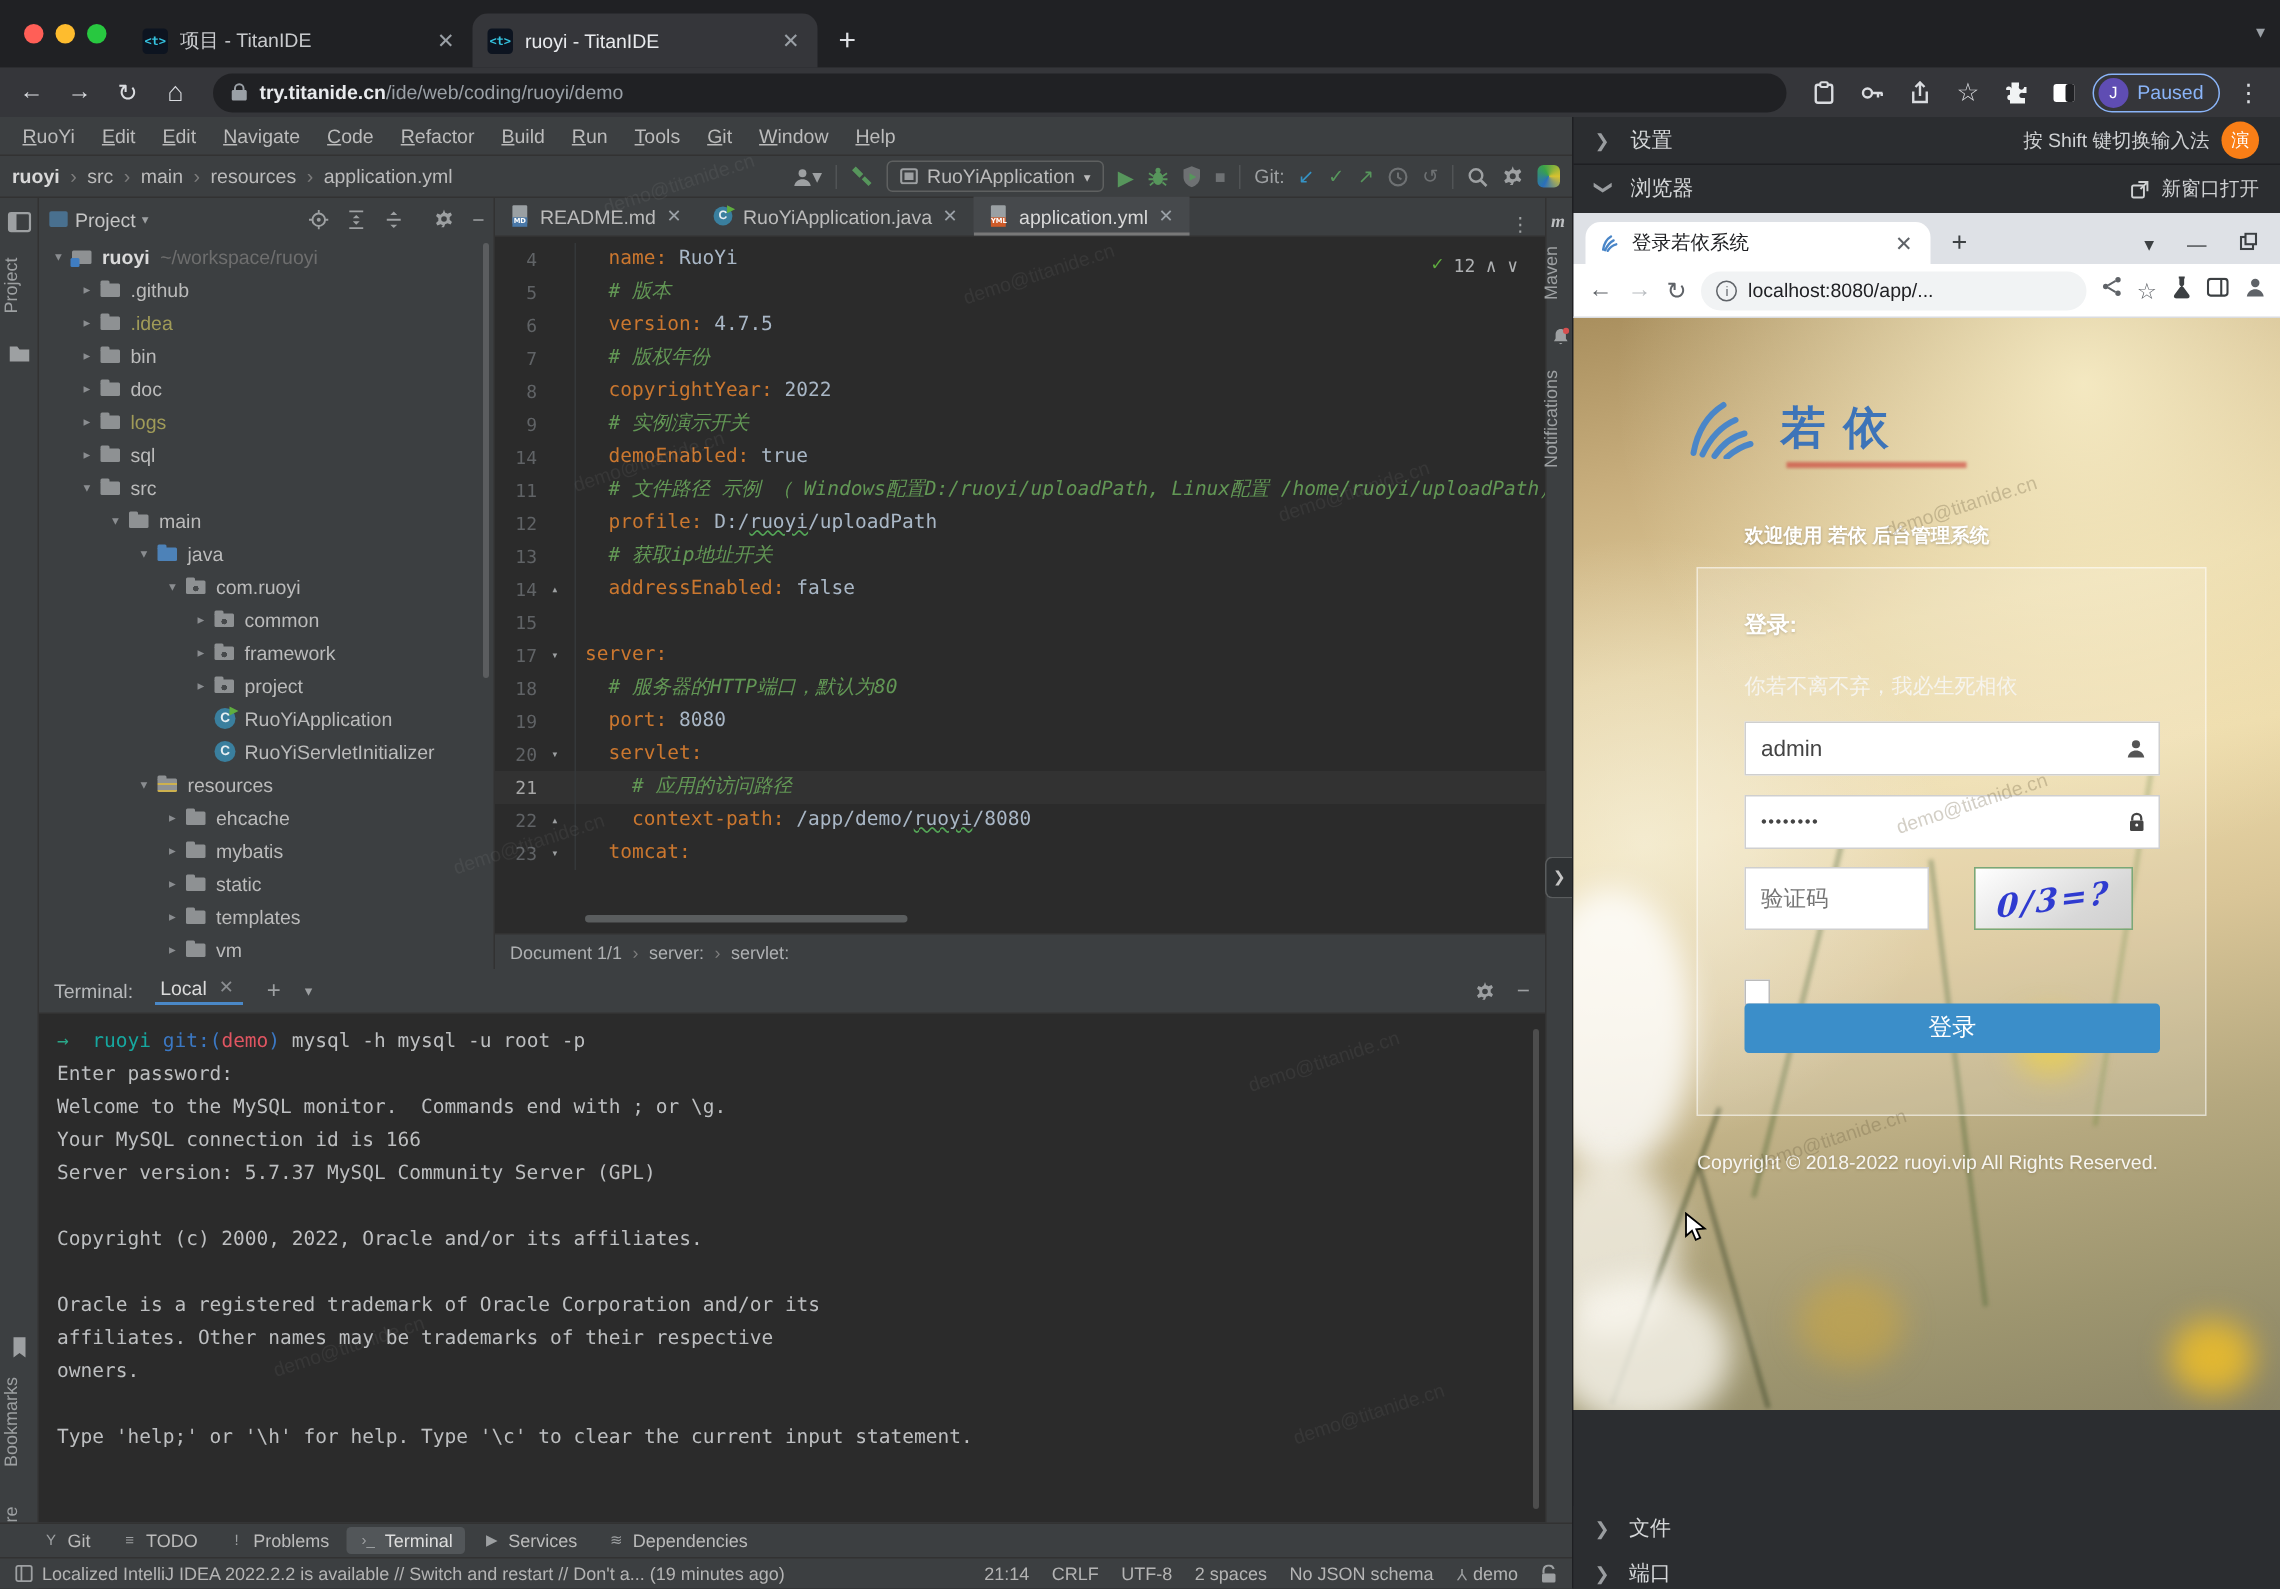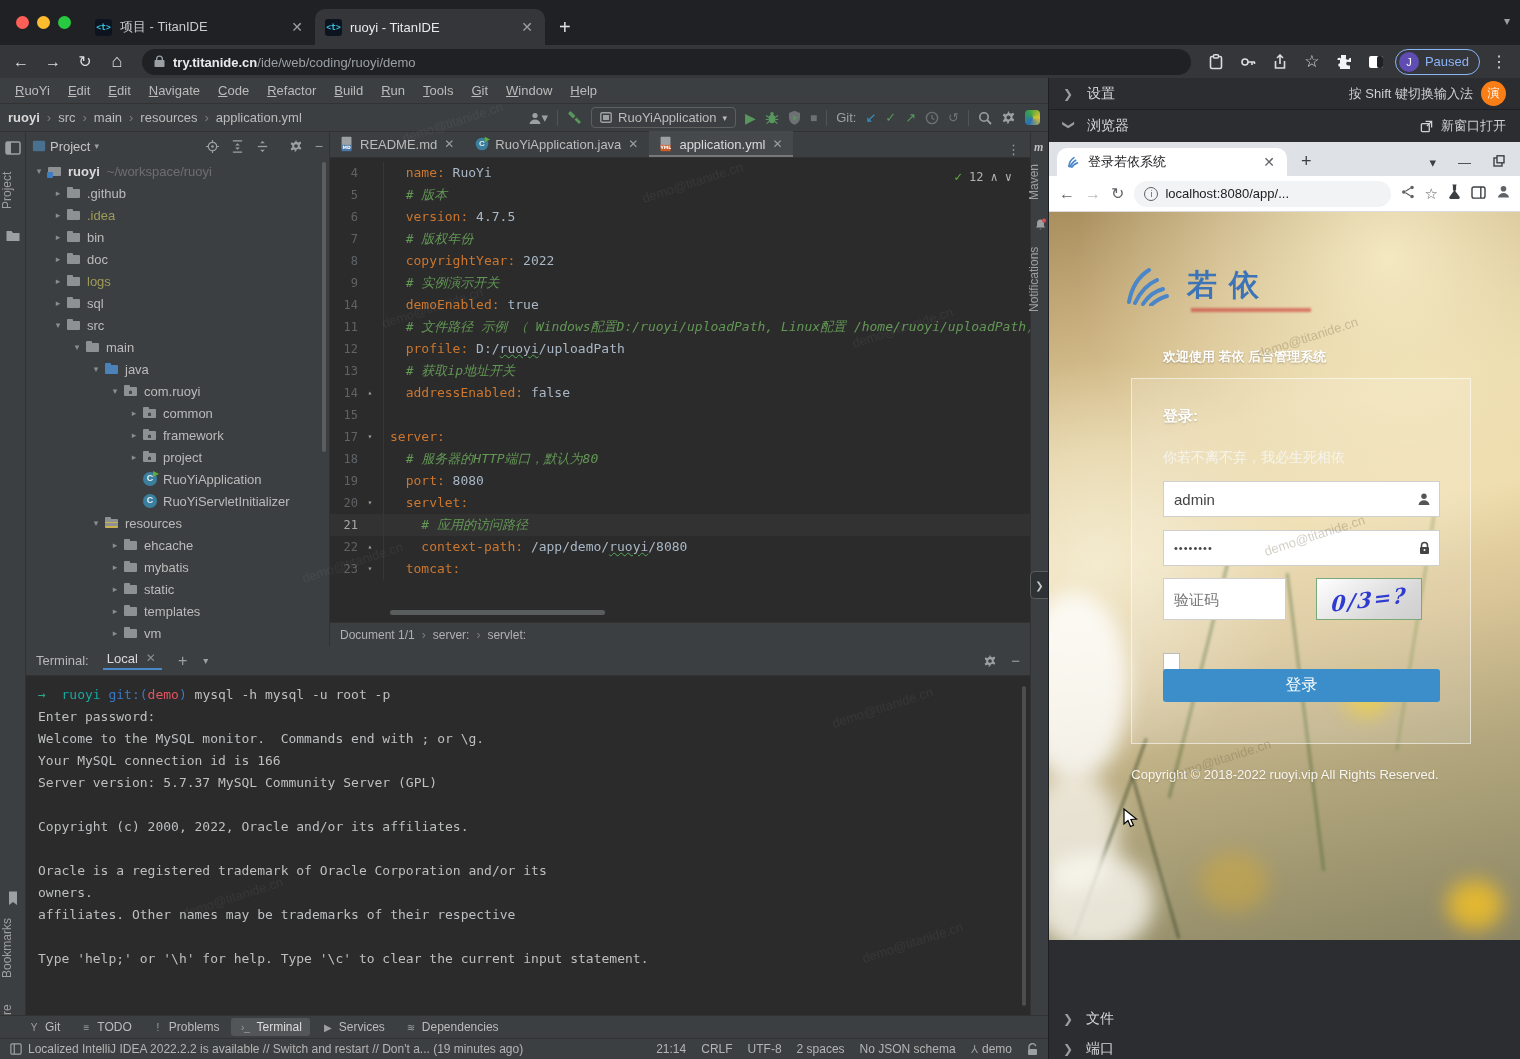--- a/index.html
+++ b/index.html
@@ -765,22 +765,22 @@
 
       <div class="tl"><span class="t-green">→</span><span>  </span><span class="t-cyan">ruoyi</span><span> </span><span class="t-blue">git:(</span><span class="t-red">demo</span><span class="t-blue">)</span><span> mysql -h mysql -u root -p</span></div>
           <div class="tl"><span>Enter password: </span></div>
           <div class="tl"><span>Welcome to the MySQL monitor.  Commands end with ; or \g.</span></div>
           <div class="tl"><span>Your MySQL connection id is 166</span></div>
           <div class="tl"><span>Server version: 5.7.37 MySQL Community Server (GPL)</span></div>
           <div class="tl"><span></span></div>
           <div class="tl"><span>Copyright (c) 2000, 2022, Oracle and/or its affiliates.</span></div>
           <div class="tl"><span></span></div>
           <div class="tl"><span>Oracle is a registered trademark of Oracle Corporation and/or its</span></div>
+          <div class="tl"><span>affiliates. Other names may be trademarks of their respective</span></div>
           <div class="tl"><span>owners.</span></div>
-          <div class="tl"><span>affiliates. Other names may be trademarks of their respective</span></div>
           <div class="tl"><span></span></div>
           <div class="tl"><span>Type 'help;' or '\h' for help. Type '\c' to clear the current input statement.</span></div>
           <div class="tl"><span></span></div>
         </div>
       <span class="vscroll" style="left:996px;top:40px;height:320px"></span>
     </div>
 
     <div id="bottombar">
 
     <span class="bbitem">

